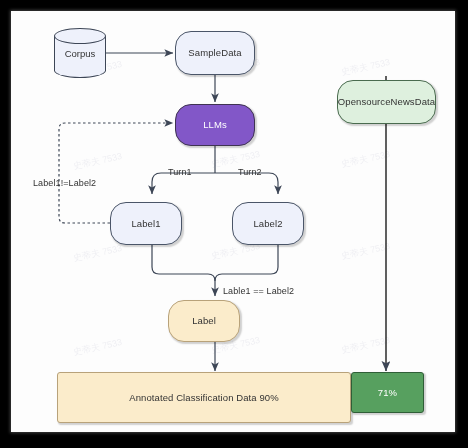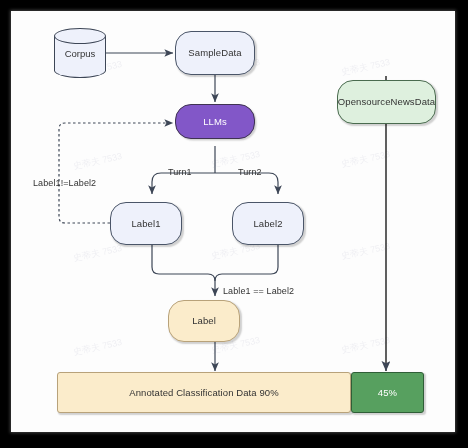--- a/index.html
+++ b/index.html
@@ -191,46 +191,46 @@
       <div class="cylinder" style="left:43px; top:17px; width:52px; height:50px;">
         <div class="cyl-body"></div>
         <div class="cyl-top"></div>
         <div class="cyl-label">Corpus</div>
       </div>
 
       <div class="node node-blue" style="left:164px; top:20px; width:80px; height:44px;">
         <span>SampleData</span>
       </div>
 
-      <div class="node node-purple" style="left:164px; top:93px; width:80px; height:35px;">
+      <div class="node node-purple" style="left:164px; top:93px; width:80px; height:42px;">
         <span>LLMs</span>
       </div>
 
       <div class="node node-green" style="left:326px; top:21px; width:99px; height:44px;">
         <span>OpensourceNewsData</span>
       </div>
 
       <div class="node node-blue" style="left:99px; top:191px; width:72px; height:43px;">
         <span>Label1</span>
       </div>
 
       <div class="node node-blue" style="left:221px; top:191px; width:72px; height:43px;">
         <span>Label2</span>
       </div>
 
       <div class="node node-cream" style="left:157px; top:289px; width:72px; height:42px;">
         <span>Label</span>
       </div>
 
-      <div class="node node-cream" style="left:46px; top:361px; width:294px; height:41px; border-radius:3px;">
+      <div class="node node-cream" style="left:46px; top:361px; width:294px; height:51px; border-radius:3px;">
         <span>Annotated Classification Data  90%</span>
       </div>
 
       <div class="node node-greenfill" style="left:340px; top:361px; width:73px; height:41px; border-radius:3px;">
-        <span>45%</span>
+        <span>71%</span>
       </div>
 
       <div class="edge-label" style="left:22px; top:167px;">Label1!=Label2</div>
       <div class="edge-label" style="left:157px; top:156px;">Turn1</div>
       <div class="edge-label" style="left:227px; top:156px;">Turn2</div>
       <div class="edge-label" style="left:212px; top:275px;">Lable1 == Label2</div>
 
     </div>
   </div>
 </div>

